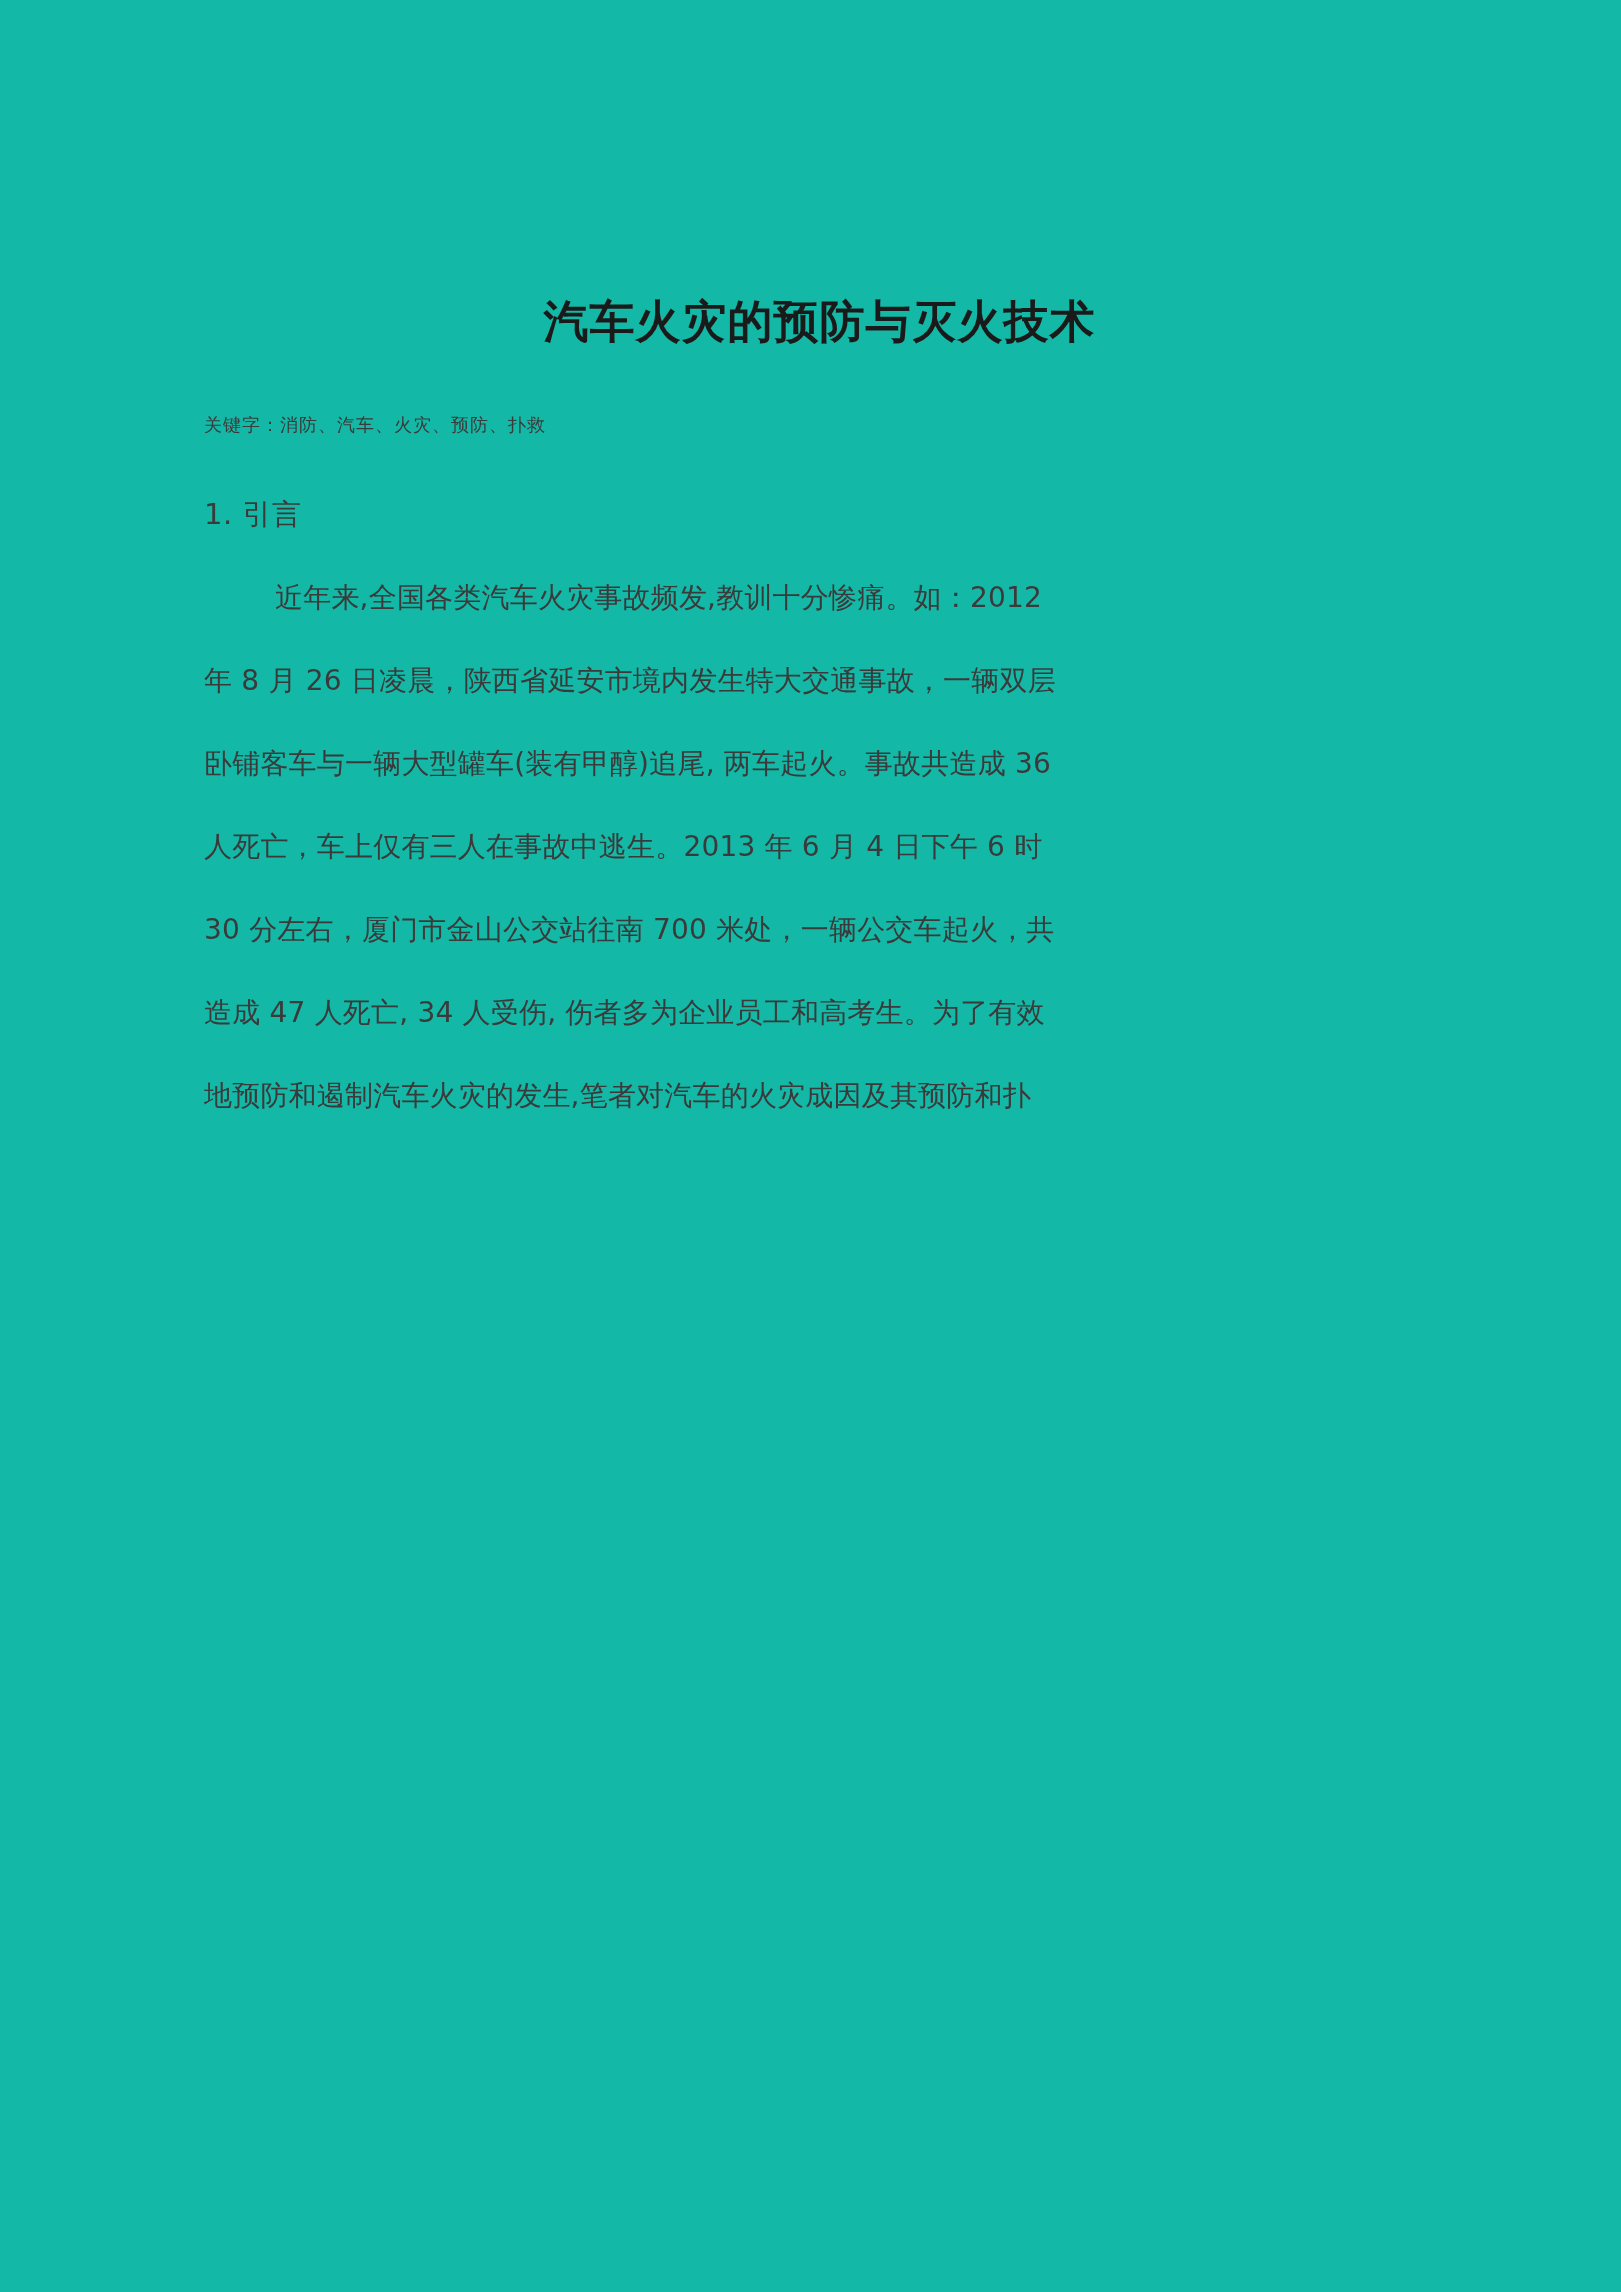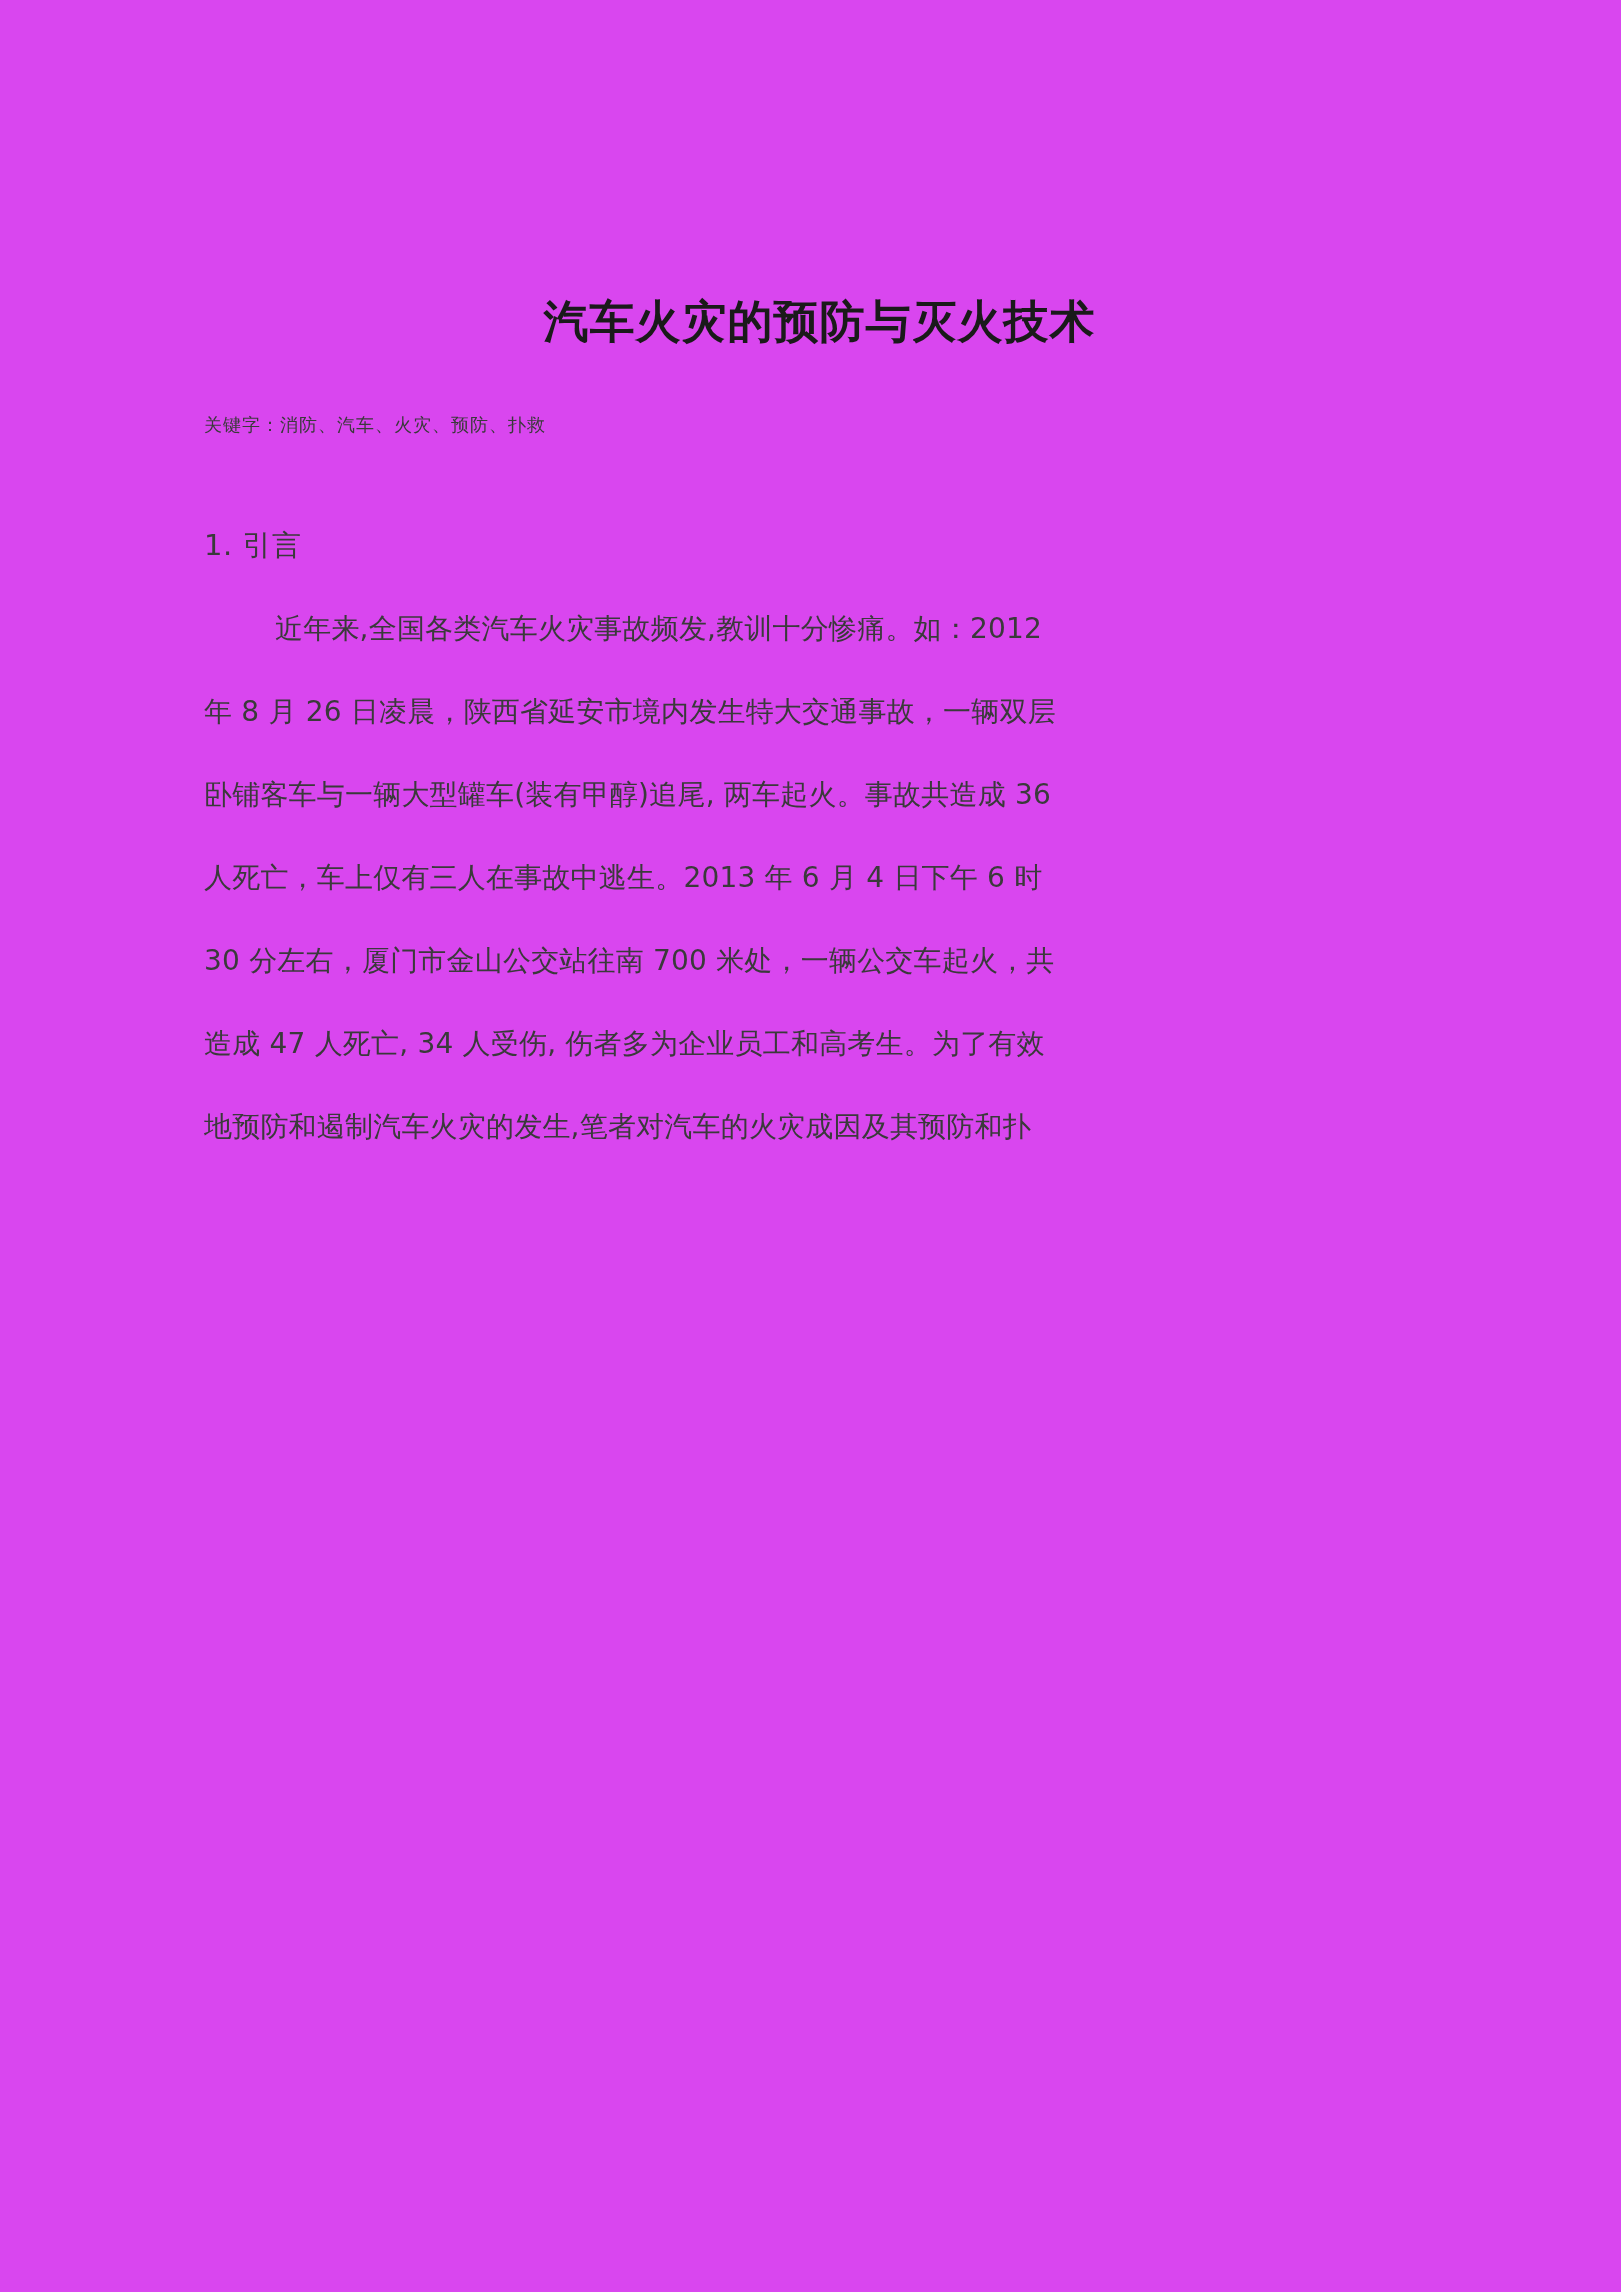--- a/index.html
+++ b/index.html
@@ -14,21 +14,21 @@
     color: #333333;
     position: relative;
     overflow: hidden;
   }
   .page {
     position: absolute;
     left: 0;
     top: 0;
     width: 1621px;
     height: 2293px;
-    background: #d946ef;
+    background: #14b8a6;
     box-sizing: border-box;
   }
   .content {
     position: absolute;
     left: 204px;
     top: 0;
     width: 1231px;
   }
   .doc-title {
     text-align: center;
@@ -57,21 +57,21 @@
     white-space: nowrap;
   }
   .keywords {
     margin-top: 61px;
     font-size: 18px;
     color: #3a3a3a;
     line-height: 1.5;
     letter-spacing: 1px;
   }
   .section-heading {
-    margin-top: 87px;
+    margin-top: 56px;
     font-size: 29px;
     color: #3a3a3a;
     line-height: 1.4;
     letter-spacing: 0.5px;
   }
   .body-par {
     margin-top: 21.6px;
     font-size: 28px;
     color: #3a3a3a;
     line-height: 83px;

